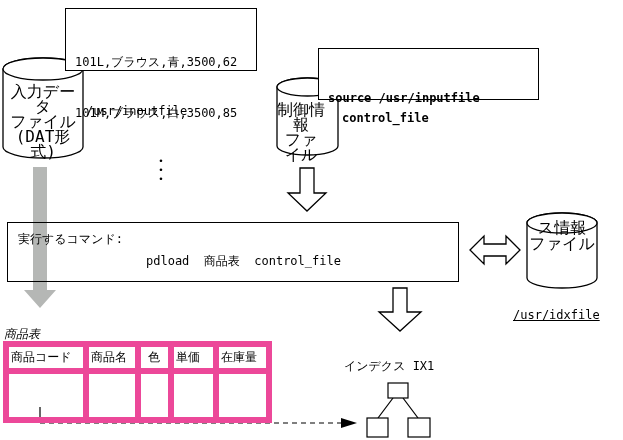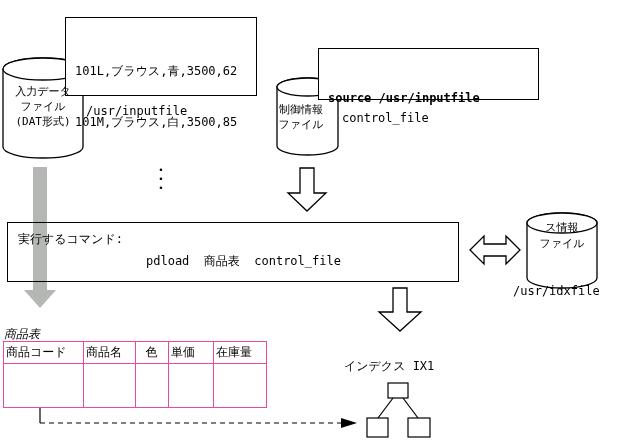--- a/index.html
+++ b/index.html
@@ -7,30 +7,30 @@
     position:relative;width:623px;height:440px;background:#fff;
     font-family:"DejaVu Sans Mono",monospace;font-size:12px;color:#000;
     overflow:hidden;
   }
   #shapes{position:absolute;left:0;top:0;}
   .abs{position:absolute;}
   .box{position:absolute;border:1px solid #000;box-sizing:border-box;}
   .whitebox{background:#fff;}
   .pre{white-space:pre;}
   .cyl-label{position:absolute;text-align:center;line-height:15px;}
-  .mono12{font-size:11px;line-height:15px;}
+  .mono12{font-size:16px;line-height:15px;}
   .sample-lines{padding:11px 0 0 9px;line-height:17px;white-space:pre;}
   .ellipsis{width:100%;text-align:center;font-size:9px;line-height:9px;white-space:pre;margin-top:1px;}
   .ctl-lines{padding:7px 0 0 9px;line-height:17px;white-space:pre;}
   table.prod{
     position:absolute;left:3px;top:341px;border-collapse:collapse;
     table-layout:fixed;font-size:12px;
   }
   table.prod th,table.prod td{
-    border:1px solid #ec4899;font-weight:normal;text-align:left;
+    border:6px solid #ec4899;font-weight:normal;text-align:left;
     padding:1px 1px 1px 2px;overflow:hidden;white-space:nowrap;
   }
   table.prod th:nth-child(3){text-align:center;padding-left:0;}
   table.prod .hrow th{height:19px;vertical-align:middle;}
   table.prod .brow td{height:41px;}
 </style>
 </head>
 <body>
 
 <div id="stage">
@@ -68,21 +68,21 @@
       <rect x="408" y="418" width="22" height="19"></rect>
     </g>
 
     <g>
       <path d="M40,407 L40,423" fill="none" stroke="#000" stroke-width="1.2"></path>
       <path d="M40,423 H341" fill="none" stroke="#000" stroke-width="1.2" stroke-dasharray="5 4"></path>
       <polygon points="341,418 357,423 341,428" fill="#000" stroke="none"></polygon>
     </g>
   </svg>
 
-  <div class="box whitebox" style="left:65px;top:17px;width:192px;height:79px;">
+  <div class="box whitebox" style="left:65px;top:8px;width:192px;height:63px;">
     <div class="sample-lines">
       <div>101L,ブラウス,青,3500,62</div>
       <div>101M,ブラウス,白,3500,85</div>
     </div>
     <div class="ellipsis">•
 •
 •</div>
   </div>
 
   <div class="cyl-label mono12" style="left:3px;top:84px;width:80px;">
@@ -95,32 +95,32 @@
   <div class="box whitebox" style="left:318px;top:48px;width:221px;height:52px;font-weight:bold;">
     <div class="ctl-lines">
       <div>source /usr/inputfile</div>
     </div>
   </div>
 
   <div class="cyl-label mono12" style="left:277px;top:102px;width:48px;">
     <div>制御情報</div>
     <div>ファイル</div>
   </div>
-  <div class="abs pre" style="left:342px;top:111px;">control_file</div>
+  <div class="abs pre" style="left:342px;top:111px;font-weight:bold;">control_file</div>
 
   <div class="box" style="left:7px;top:222px;width:452px;height:60px;">
     <div class="abs pre" style="left:138px;top:30px;">pdload  商品表  control_file</div>
     <div class="abs pre" style="left:10px;top:8px;">実行するコマンド:</div>
   </div>
 
   <div class="cyl-label mono12" style="left:527px;top:220px;width:70px;line-height:16px;">
     <div>ス情報</div>
     <div>ファイル</div>
   </div>
-  <div class="abs pre" style="left:513px;top:284px;">/usr/idxfile</div>
+  <div class="abs pre" style="left:513px;top:308px;text-decoration:underline;">/usr/idxfile</div>
 
   <div class="abs" style="left:4px;top:326px;font-style:italic;">商品表</div>
   <table class="prod">
     <colgroup>
       <col style="width:80px">
         <col style="width:52px">
         <col style="width:33px">
       <col style="width:45px">
         <col style="width:53px">
     </colgroup>

